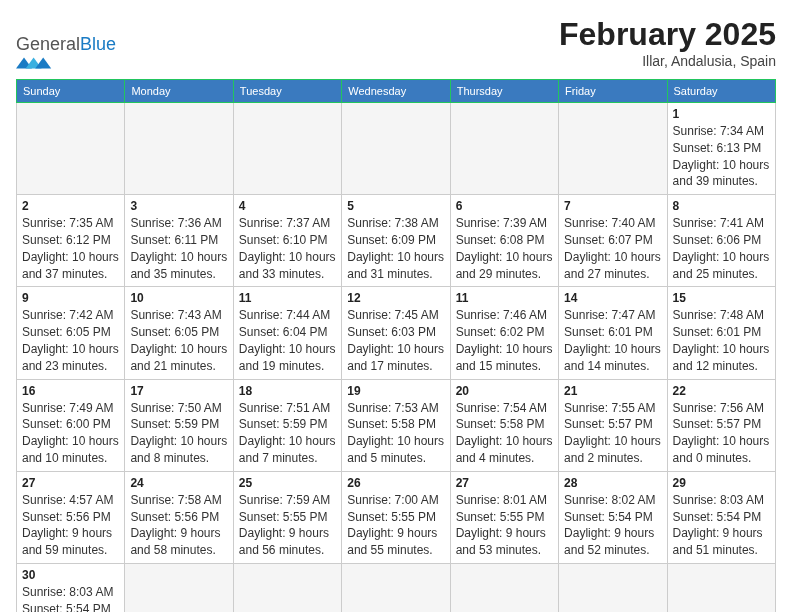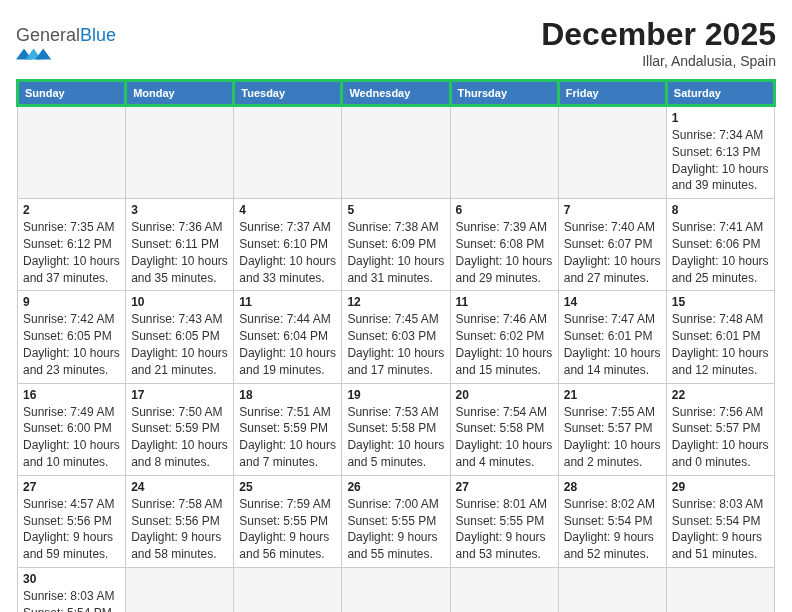--- a/index.html
+++ b/index.html
@@ -10,21 +10,21 @@
       min-height: 612px;
       font-size: 11px;
     }
     .page {
       width: 792px;
       padding: 16px 16px 10px 16px;
     }
     .header {
       display: flex;
       justify-content: space-between;
-      align-items: center;
+      align-items: flex-end;
       margin-bottom: 10px;
     }
     .logo {
       display: flex;
       flex-direction: column;
       align-items: flex-start;
     }
     .logo-text {
       font-size: 18px;
       font-weight: normal;
@@ -54,24 +54,24 @@
     }
     .calendar {
       width: 100%;
       border-collapse: collapse;
       border: 1px solid #ccc;
     }
     .calendar th {
       background-color: #3a7abf;
       color: #fff;
       font-size: 11px;
-      font-weight: bold;
+      font-weight: normal;
       text-align: left;
       padding: 5px 6px;
-      border: 3px solid #22c55e;
+      border: 1px solid #22c55e;
     }
     .calendar td {
       vertical-align: top;
       border: 1px solid #ccc;
       padding: 4px 5px;
       width: 108px;
       min-height: 80px;
       background: #fff;
     }
     .calendar td.empty {
@@ -102,21 +102,21 @@
       <div class="logo-text">
         <span class="general">General</span><span class="blue">Blue</span>
       </div>
       <svg class="logo-icon" viewBox="0 0 50 14" xmlns="http://www.w3.org/2000/svg">
         <polygon points="0,14 10,0 20,14" fill="#1a7bc4"></polygon>
         <polygon points="12,14 22,0 32,14" fill="#3ab0e0"></polygon>
         <polygon points="24,14 34,0 44,14" fill="#1a7bc4"></polygon>
       </svg>
     </div>
     <div class="title-block">
-      <div class="month-year">December 2025</div>
+      <div class="month-year">February 2025</div>
       <div class="location">Illar, Andalusia, Spain</div>
     </div>
   </div>
 
   <table class="calendar">
     <thead>
       <tr>
         <th>Sunday</th>
         <th>Monday</th>
         <th>Tuesday</th>

